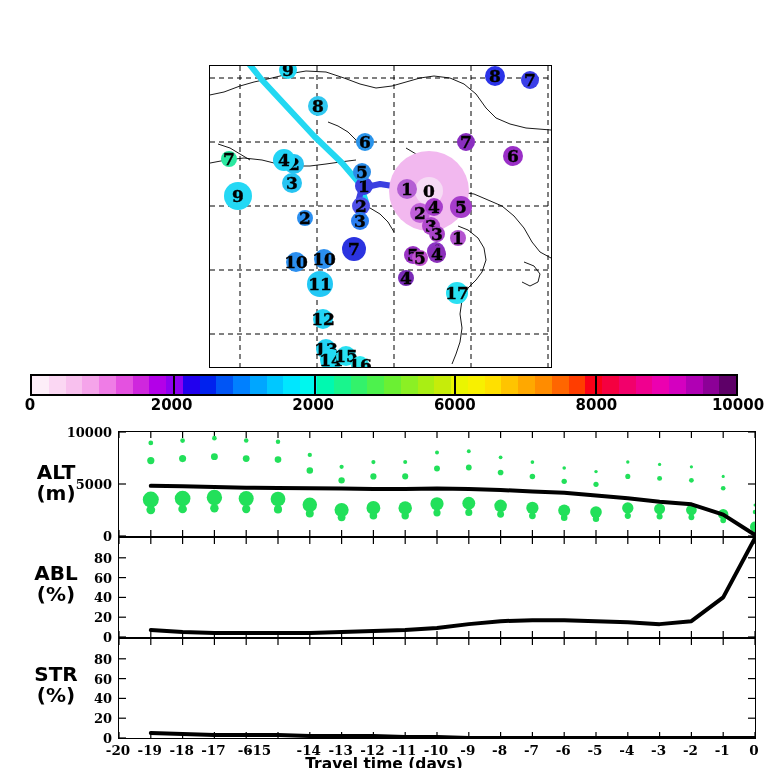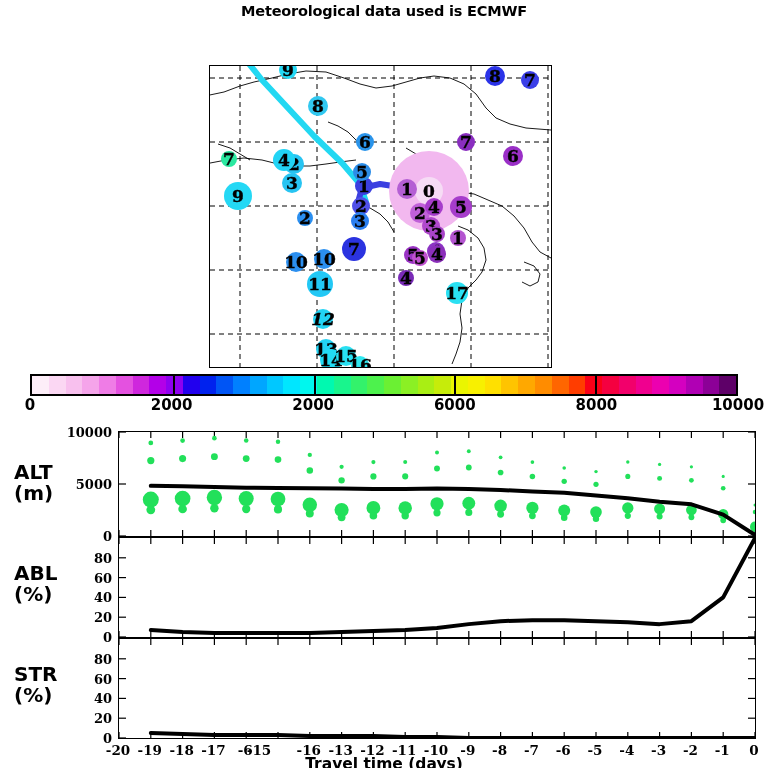--- a/index.html
+++ b/index.html
@@ -45,40 +45,39 @@
 
   
   .panel{position:absolute;left:118px;width:638px;border:1.3px solid #000;
          box-sizing:border-box;background:#fff;}
   #panel-alt{top:431px;height:106px;}
   #panel-abl{top:537px;height:101px;}
   #panel-str{top:638px;height:101px;}
   .panel svg{position:absolute;left:0;top:0;}
 
   .ylab{position:absolute;font-weight:bold;font-size:20px;line-height:21px;
-        text-align:left;width:104px;left:14px;}
+        text-align:center;width:104px;left:4px;}
   .ytick{position:absolute;right:0;transform:translateY(-50%);
          font-family:"DejaVu Serif","Liberation Serif",serif;
          font-weight:bold;font-size:13px;white-space:nowrap;}
   .ytickcol{position:absolute;width:46px;left:66px;}
 
   .xticks{position:absolute;left:0;top:742px;width:768px;height:16px;}
   .xtick{position:absolute;transform:translateX(-50%);
          font-family:"DejaVu Serif","Liberation Serif",serif;
          font-weight:bold;font-size:13.5px;text-align:center;}
   .xtitle{position:absolute;left:0;top:755px;width:768px;text-align:center;
           font-weight:bold;font-size:15.5px;}
 </style>
 </head>
 <body>
 
 <div class="fig">
 
   <div class="title-block">
-    <div class="t-met">Meteorological data used is ECMWF</div>
   </div>
 
   <div class="map-wrap">
     <svg class="map-svg" id="map-svg" width="341" height="301" viewBox="0 0 341 301">
       <g id="map-grid">
           <line x1="30" y1="0" x2="30" y2="301" stroke="#000" stroke-width="1" stroke-dasharray="5,4"></line>
           <line x1="107" y1="0" x2="107" y2="301" stroke="#000" stroke-width="1" stroke-dasharray="5,4"></line>
           <line x1="184" y1="0" x2="184" y2="301" stroke="#000" stroke-width="1" stroke-dasharray="5,4"></line>
           <line x1="261" y1="0" x2="261" y2="301" stroke="#000" stroke-width="1" stroke-dasharray="5,4"></line>
           <line x1="338" y1="0" x2="338" y2="301" stroke="#000" stroke-width="1" stroke-dasharray="5,4"></line>
@@ -154,21 +153,21 @@
         <div class="mk-lbl" style="left: 28px; top: 130px;">9</div>
         <div class="mk-dot" style="left: 78px; top: 4px; width: 18px; height: 18px; background: rgb(36, 216, 245);"></div>
         <div class="mk-lbl" style="left: 78px; top: 4px;">9</div>
         <div class="mk-dot" style="left: 86px; top: 196px; width: 20px; height: 20px; background: rgb(43, 143, 240);"></div>
         <div class="mk-lbl" style="left: 86px; top: 196px;">10</div>
         <div class="mk-dot" style="left: 114px; top: 193px; width: 20px; height: 20px; background: rgb(43, 143, 240);"></div>
         <div class="mk-lbl" style="left: 114px; top: 193px;">10</div>
         <div class="mk-dot" style="left: 110px; top: 218px; width: 26px; height: 26px; background: rgb(34, 200, 245);"></div>
         <div class="mk-lbl" style="left: 110px; top: 218px;">11</div>
         <div class="mk-dot" style="left: 113px; top: 253px; width: 20px; height: 20px; background: rgb(34, 212, 245);"></div>
-        <div class="mk-lbl" style="left: 113px; top: 253px; font-style: italic;">12</div>
+        <div class="mk-lbl" style="left: 113px; top: 253px;">12</div>
         <div class="mk-dot" style="left: 116px; top: 283px; width: 20px; height: 20px; background: rgb(34, 212, 245);"></div>
         <div class="mk-lbl" style="left: 116px; top: 283px;">13</div>
         <div class="mk-dot" style="left: 121px; top: 294px; width: 22px; height: 22px; background: rgb(34, 220, 245);"></div>
         <div class="mk-lbl" style="left: 121px; top: 294px;">14</div>
         <div class="mk-dot" style="left: 136px; top: 290px; width: 20px; height: 20px; background: rgb(40, 224, 242);"></div>
         <div class="mk-lbl" style="left: 136px; top: 290px;">15</div>
         <div class="mk-dot" style="left: 150px; top: 299px; width: 18px; height: 18px; background: rgb(48, 232, 240);"></div>
         <div class="mk-lbl" style="left: 150px; top: 299px;">16</div>
         <div class="mk-dot" style="left: 247px; top: 227px; width: 22px; height: 22px; background: rgb(42, 224, 242);"></div>
         <div class="mk-lbl" style="left: 247px; top: 227px;">17</div>
@@ -533,21 +532,21 @@
       </svg>
   </div>
 
   <div class="xticks" id="xticks">
       <div class="xtick" style="left: 118px;">-20</div>
       <div class="xtick" style="left: 149.8px;">-19</div>
       <div class="xtick" style="left: 181.6px;">-18</div>
       <div class="xtick" style="left: 213.4px;">-17</div>
       <div class="xtick" style="left: 245.2px;">-6</div>
       <div class="xtick" style="left: 259px;">-15</div>
-      <div class="xtick" style="left: 308.8px;">-16</div>
+      <div class="xtick" style="left: 308.8px;">-14</div>
       <div class="xtick" style="left: 340.6px;">-13</div>
       <div class="xtick" style="left: 372.4px;">-12</div>
       <div class="xtick" style="left: 404.2px;">-11</div>
       <div class="xtick" style="left: 436px;">-10</div>
       <div class="xtick" style="left: 467.8px;">-9</div>
       <div class="xtick" style="left: 499.6px;">-8</div>
       <div class="xtick" style="left: 531.4px;">-7</div>
       <div class="xtick" style="left: 563.2px;">-6</div>
       <div class="xtick" style="left: 595px;">-5</div>
       <div class="xtick" style="left: 626.8px;">-4</div>

